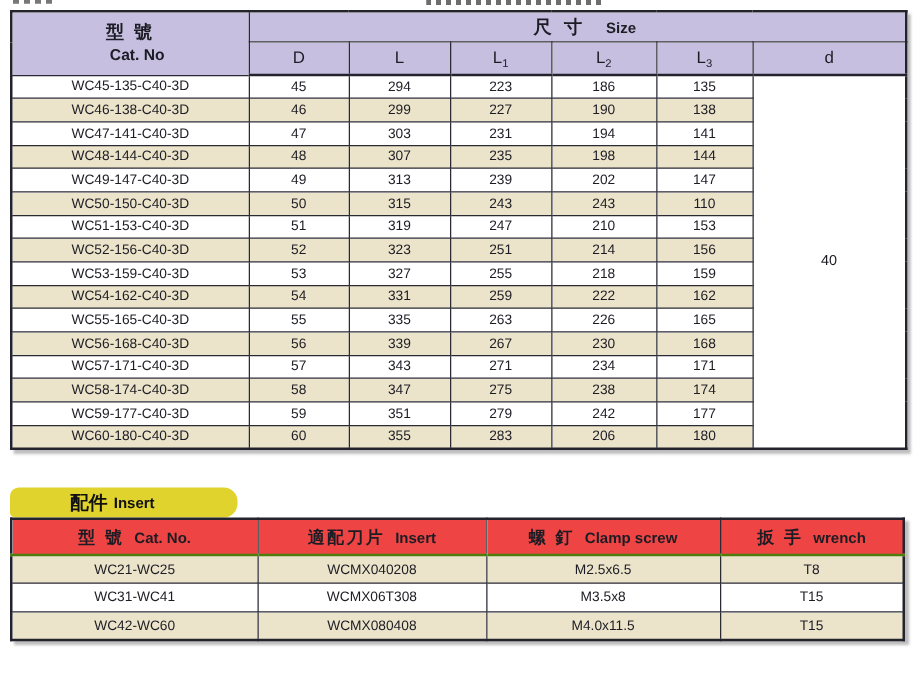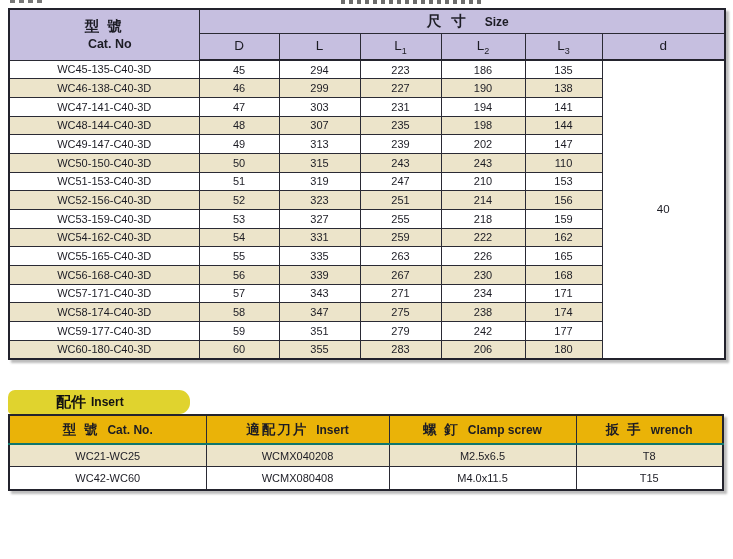--- a/index.html
+++ b/index.html
@@ -38,21 +38,21 @@
 
   
   #mating-label{position:absolute;left:8px;top:390px;width:182px;height:24px;
     background:#e0d32e;border-radius:7px 11px 11px 4px;
     display:flex;align-items:center;padding-left:48px;box-sizing:border-box;}
   #mating-label .zh{font-size:15px;font-weight:bold;color:#111;}
   #mating-label .en{font-size:12px;font-weight:600;color:#111;margin-left:5px;}
 
   
   #t2{position:absolute;left:8px;top:414px;width:714px;}
-  #t2 thead th{background:#eab308;height:27px;border-bottom:2px solid #0f766e;}
+  #t2 thead th{background:#ef4444;height:27px;border-bottom:2px solid #4d7c0f;}
   #t2 .zh{font-size:13.5px;font-weight:bold;letter-spacing:2px;}
   #t2 .en{font-size:12px;font-weight:600;margin-left:8px;letter-spacing:0;}
   #t2 tbody tr{height:22.8px;}
   #t2 tbody td{font-size:11px;}
   #t2 tbody tr:nth-child(odd) td{background:#ece4ca;}
 </style>
 </head>
 <body>
 
 <div id="page">
@@ -243,20 +243,26 @@
       </tr>
     </thead>
     <tbody>
       <tr>
         <td>WC21-WC25</td>
         <td>WCMX040208</td>
         <td>M2.5x6.5</td>
         <td>T8</td>
       </tr>
       <tr>
+        <td>WC31-WC41</td>
+        <td>WCMX06T308</td>
+        <td>M3.5x8</td>
+        <td>T15</td>
+      </tr>
+      <tr>
         <td>WC42-WC60</td>
         <td>WCMX080408</td>
         <td>M4.0x11.5</td>
         <td>T15</td>
       </tr>
     </tbody>
   </table>
 
 </div>
 

